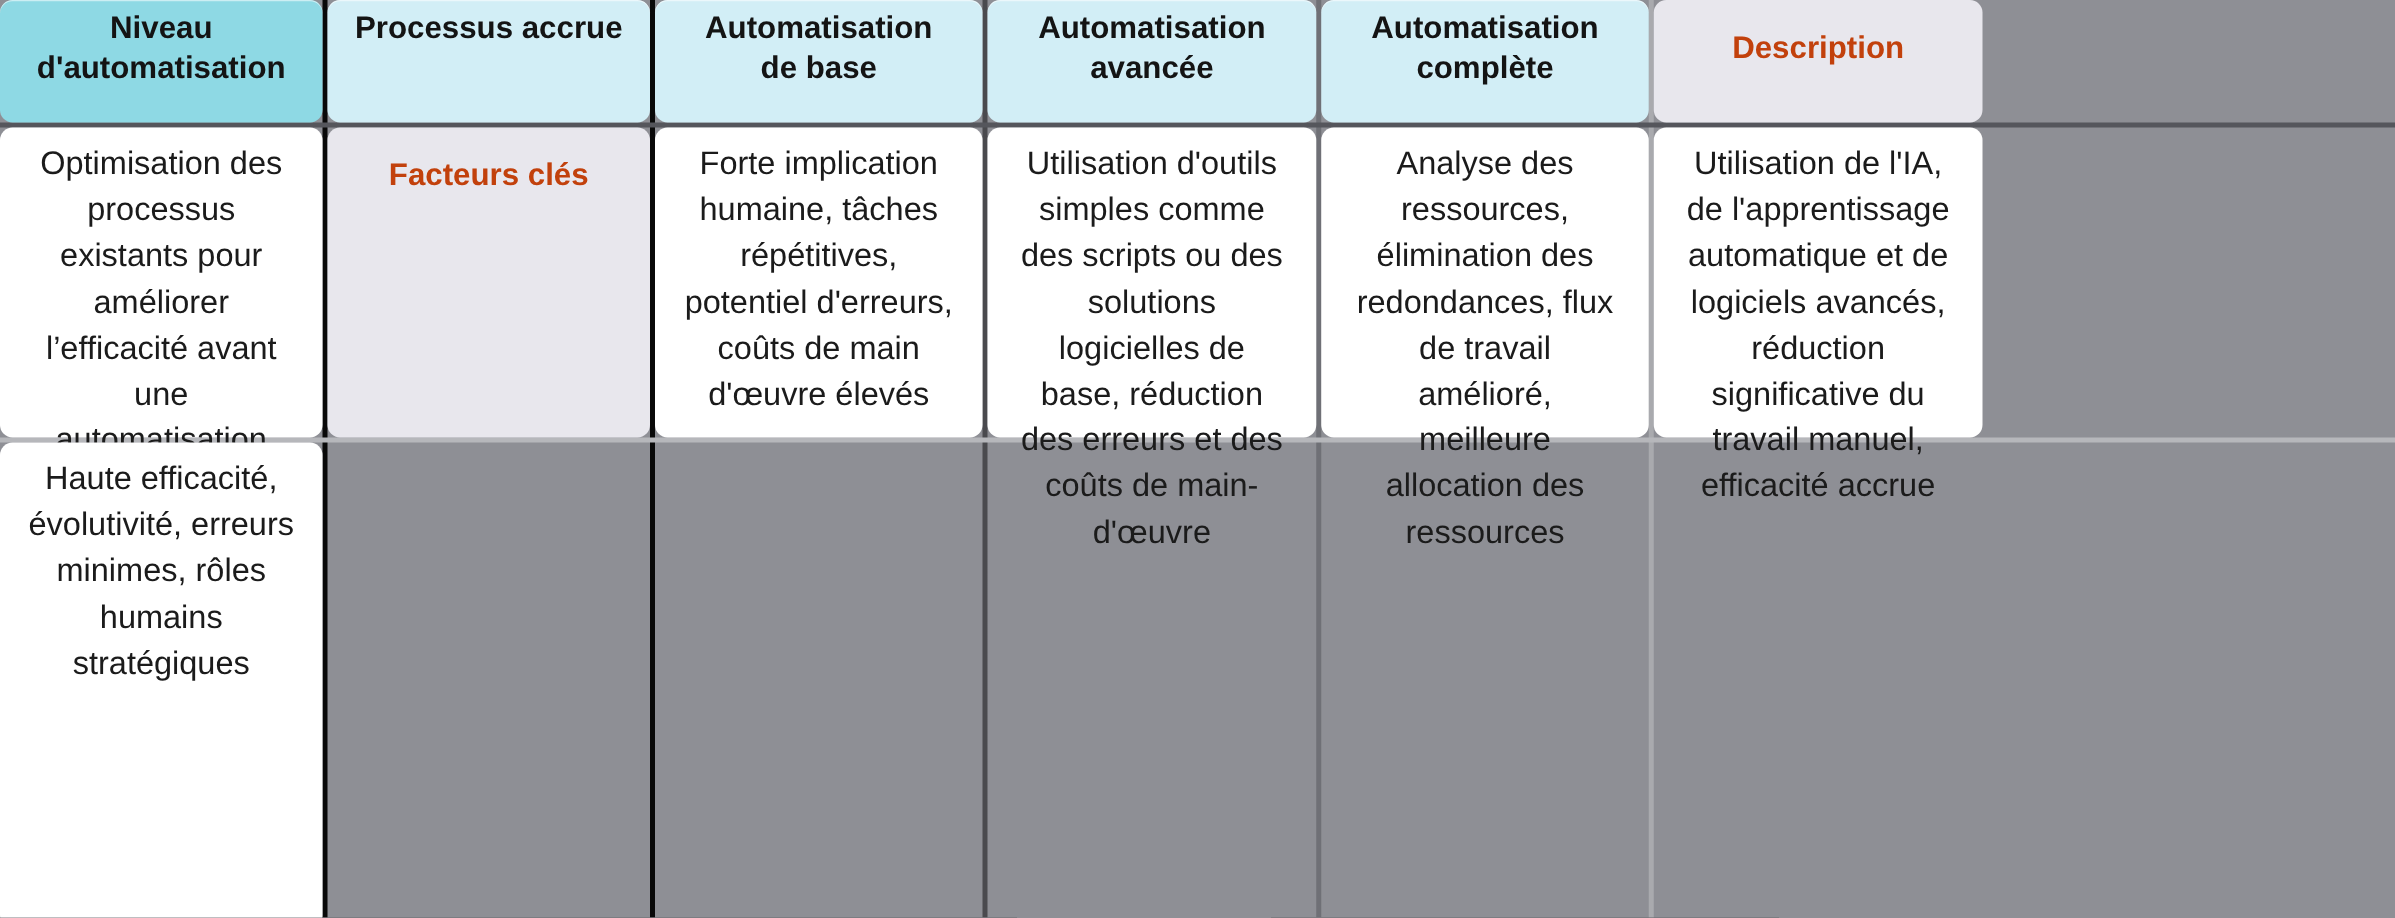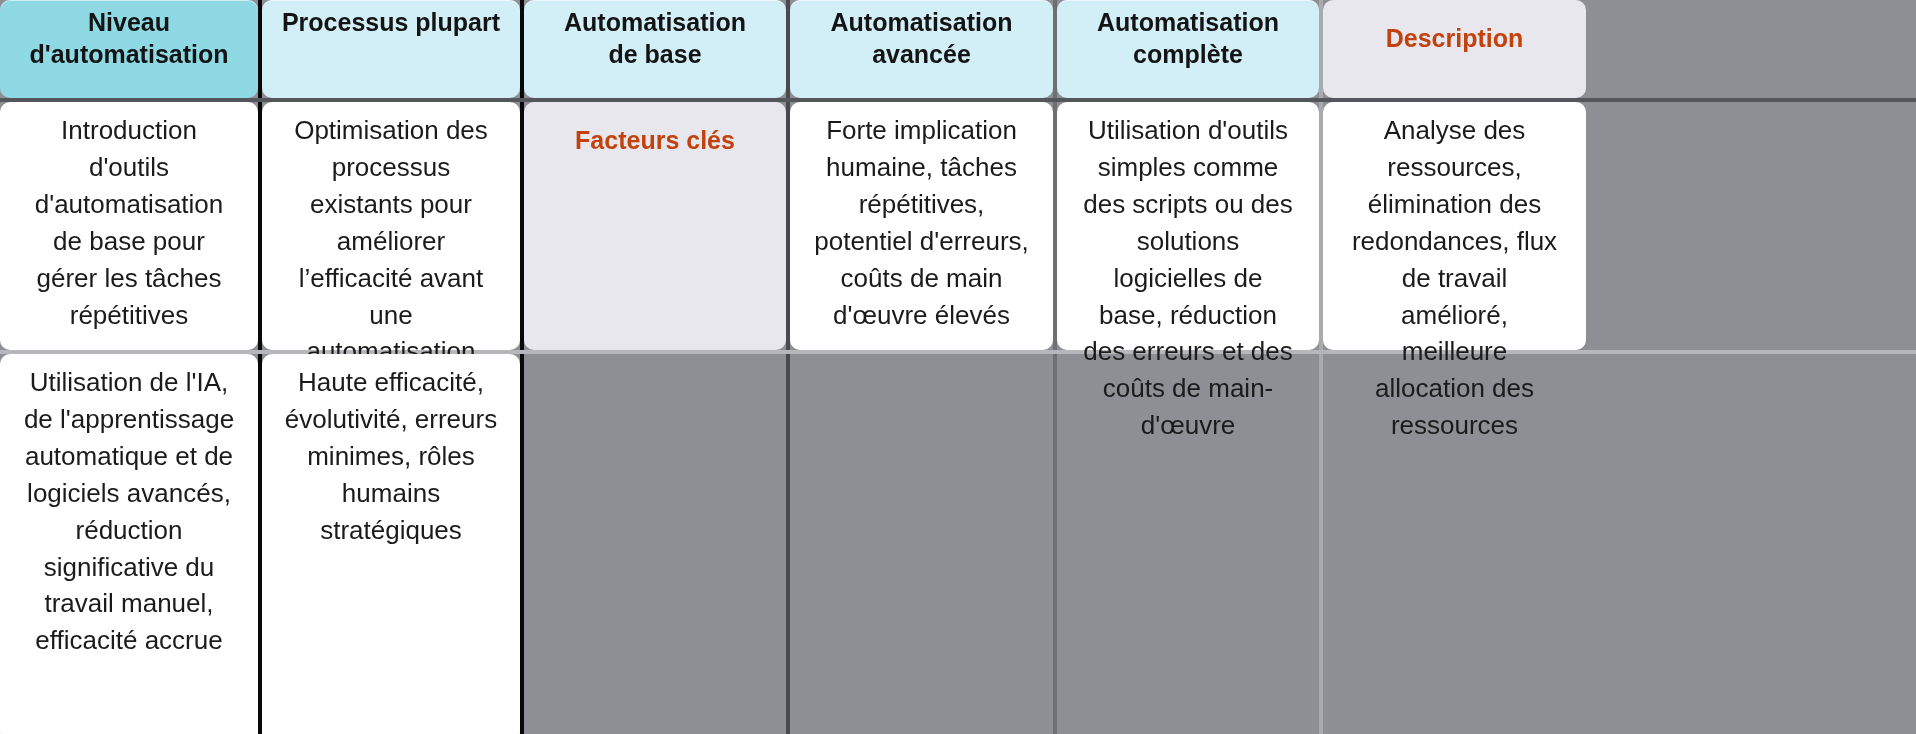--- a/index.html
+++ b/index.html
@@ -78,37 +78,34 @@
   <div class="gutter g3"></div>
   <div class="gutter g4"></div>
   <div class="gutter g5"></div>
   <div class="hgutter h1"></div>
   <div class="hgutter h2"></div>
 
   <div class="cell hdr first">
       <span>Niveau<br>d'automatisation</span>
     </div>
   <div class="cell hdr rest">
-      <span>Processus plupart</span>
+      <span>Processus accrue</span>
     </div>
   <div class="cell hdr rest">
       <span>Automatisation<br>de base</span>
     </div>
   <div class="cell hdr rest">
       <span>Automatisation<br>avancée</span>
     </div>
   <div class="cell hdr rest">
       <span>Automatisation<br>complète</span>
     </div>
 
   <div class="cell rowlabel">
       <span>Description</span>
-    </div>
-  <div class="cell body">
-      <span>Introduction d'outils d'automatisation de base pour gérer les tâches répétitives</span>
     </div>
   <div class="cell body">
       <span>Optimisation des processus existants pour améliorer l’efficacité avant une automatisation plus poussée</span>
     </div>
 
   <div class="cell rowlabel">
       <span>Facteurs clés</span>
     </div>
   <div class="cell body">
       <span>Forte implication humaine, tâches répétitives, potentiel d'erreurs, coûts de main d'œuvre élevés</span>

